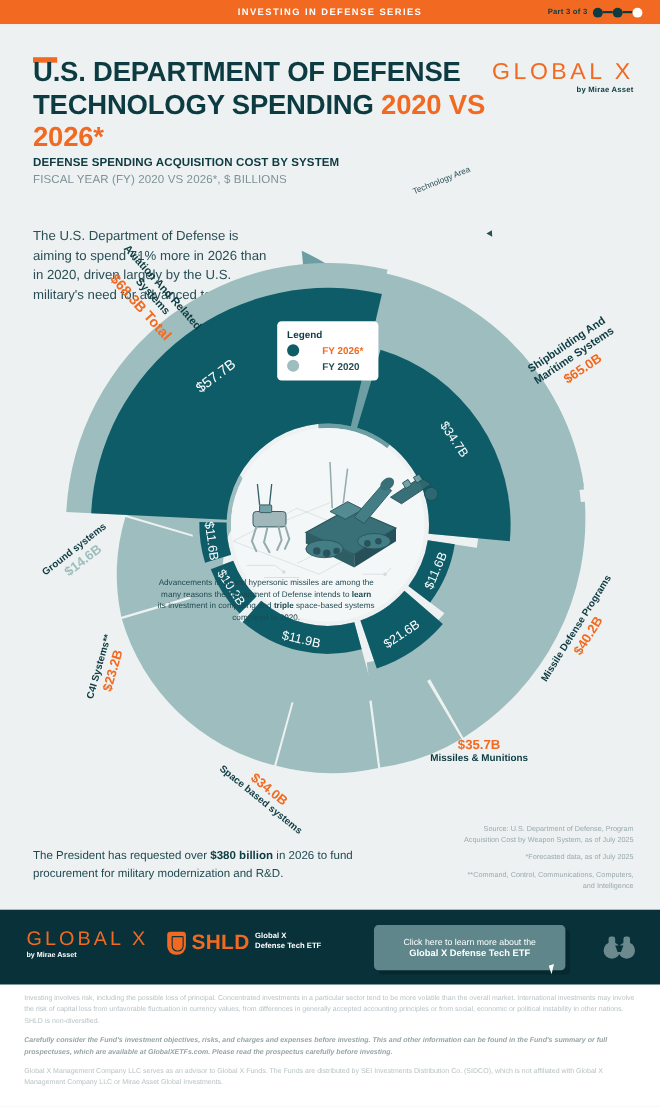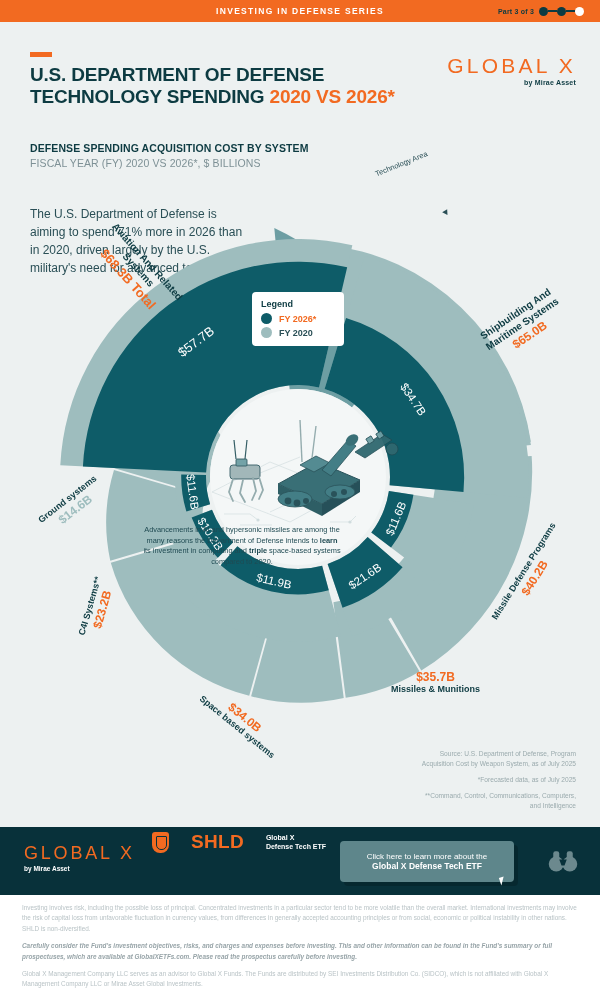--- a/index.html
+++ b/index.html
@@ -40,22 +40,22 @@
   }
 
   .brand-top { position:absolute; right:24px; top:32px; text-align:right; }
   .brand-word {
     font-size:21px; letter-spacing:3.2px; color:#F26A21; font-weight:400;
     font-family:"Liberation Sans", sans-serif;
   }
   .brand-sub { font-size:7px; color:#0D3B42; letter-spacing:.2px; margin-top:1px; font-weight:bold;}
 
   h1.title {
-    position:absolute; left:30px; top:42px; width:420px;
-    font-size:19px; line-height:1.18; color:#0D3B42; font-weight:bold;
+    position:absolute; left:30px; top:30px; width:420px;
+    font-size:25px; line-height:1.18; color:#0D3B42; font-weight:bold;
     letter-spacing:-0.2px;
   }
   h1.title .hl { color:#F26A21; }
 
   .subhead {
     position:absolute; left:30px; top:120px; width:330px;
   }
   .subhead .l1 { font-size:10.5px; font-weight:bold; color:#0D3B42; letter-spacing:.1px; }
   .subhead .l2 { font-size:10.5px; color:#7E9196; letter-spacing:.1px; margin-top:3px; }
 
@@ -67,21 +67,21 @@
   
   .chart { position:absolute; left:0; top:0; width:600px; height:805px; }
   .chart svg { position:absolute; left:0; top:0; }
 
   
   .legend {
     position:absolute; left:216px; top:270px; width:92px;
     background:#ffffff; border-radius:4px; padding:7px 9px 8px 9px;margin-left:36px;
   }
   .legend-title { font-size:9px; font-weight:bold; color:#0D3B42; margin-bottom:4px; }
-  .legend-row { display:flex; align-items:center; gap:7px; margin-top:3px; }
+  .legend-row { display:flex; align-items:center; gap:21px; margin-top:3px; }
   .sw { width:11px; height:11px; border-radius:50%; flex:none; }
   .sw.a { background:#0E5C68; }
   .sw.b { background:#9EBDBE; }
   .legend-row span { font-size:9px; font-weight:bold; }
   .legend-row.a span { color:#F26A21; }
   .legend-row.b span { color:#2A4F56; }
 
   
   .centernote {
     position:absolute; left:142px; top:503px; width:200px;
@@ -119,21 +119,21 @@
   .sources p { margin-bottom:6px; }
 
   
   .footer {
     position:absolute; left:0; top:827px; width:600px; height:68px;
     background:#08313A;
   }
   .f-brand { position:absolute; left:24px; top:16px; }
   .f-brand .w { font-size:18px; letter-spacing:2.8px; color:#F26A21; }
   .f-brand .s { font-size:6.5px; color:#ffffff; font-weight:bold; margin-top:1px; }
-  .shld { position:absolute; left:152px; top:4px; display:flex; align-items:center; gap:22px; }
+  .shld { position:absolute; left:152px; top:20px; display:flex; gap:5px; }
   .shield {
     width:17px;height:21px; background:#F26A21;
     border-radius:3px 3px 8px 8px; position:relative;
   }
   .shield::after{
     content:""; position:absolute; left:4px; top:4px; width:9px; height:12px;
     border:1.2px solid #08313A; border-radius:1px 1px 5px 5px;
   }
   .shld .nm { font-size:19px; font-weight:bold; color:#F26A21; letter-spacing:.3px; }
   .shld .etf { font-size:7px; font-weight:bold; color:#ffffff; line-height:1.3; }
@@ -373,20 +373,23 @@
       <div class="olabel" style="left: 96.7191px; top: 585.713px; transform: translate(-50%, -50%) rotate(-74deg); text-align: center;">
         <div class="cat" style="font-size: 9px;">C4I Systems**</div>
         <div class="val" style="font-size: 12px; margin-top: 1px;">$23.2B</div>
       </div>
       <div class="olabel" style="left: 71.6995px; top: 482.786px; transform: translate(-50%, -50%) rotate(-38deg); text-align: center;">
         <div class="cat" style="font-size: 9px;">Ground systems</div>
         <div class="val" style="font-size: 12px; margin-top: 1px; color: rgb(158, 189, 190);">$14.6B</div>
       </div>
     </div>
 
+  <div class="statement">
+    <span>The President has requested over </span><b>$380 billion</b><span> in 2026 to fund procurement for military modernization and R&amp;D.</span>
+  </div>
   <div class="sources">
     <p>Source: U.S. Department of Defense, Program Acquisition Cost by Weapon System, as of July 2025</p>
     <p>*Forecasted data, as of July 2025</p>
     <p>**Command, Control, Communications, Computers, and Intelligence</p>
   </div>
 </div>
 
 <div class="footer">
   <div class="f-brand">
     <div class="w">GLOBAL X</div>

